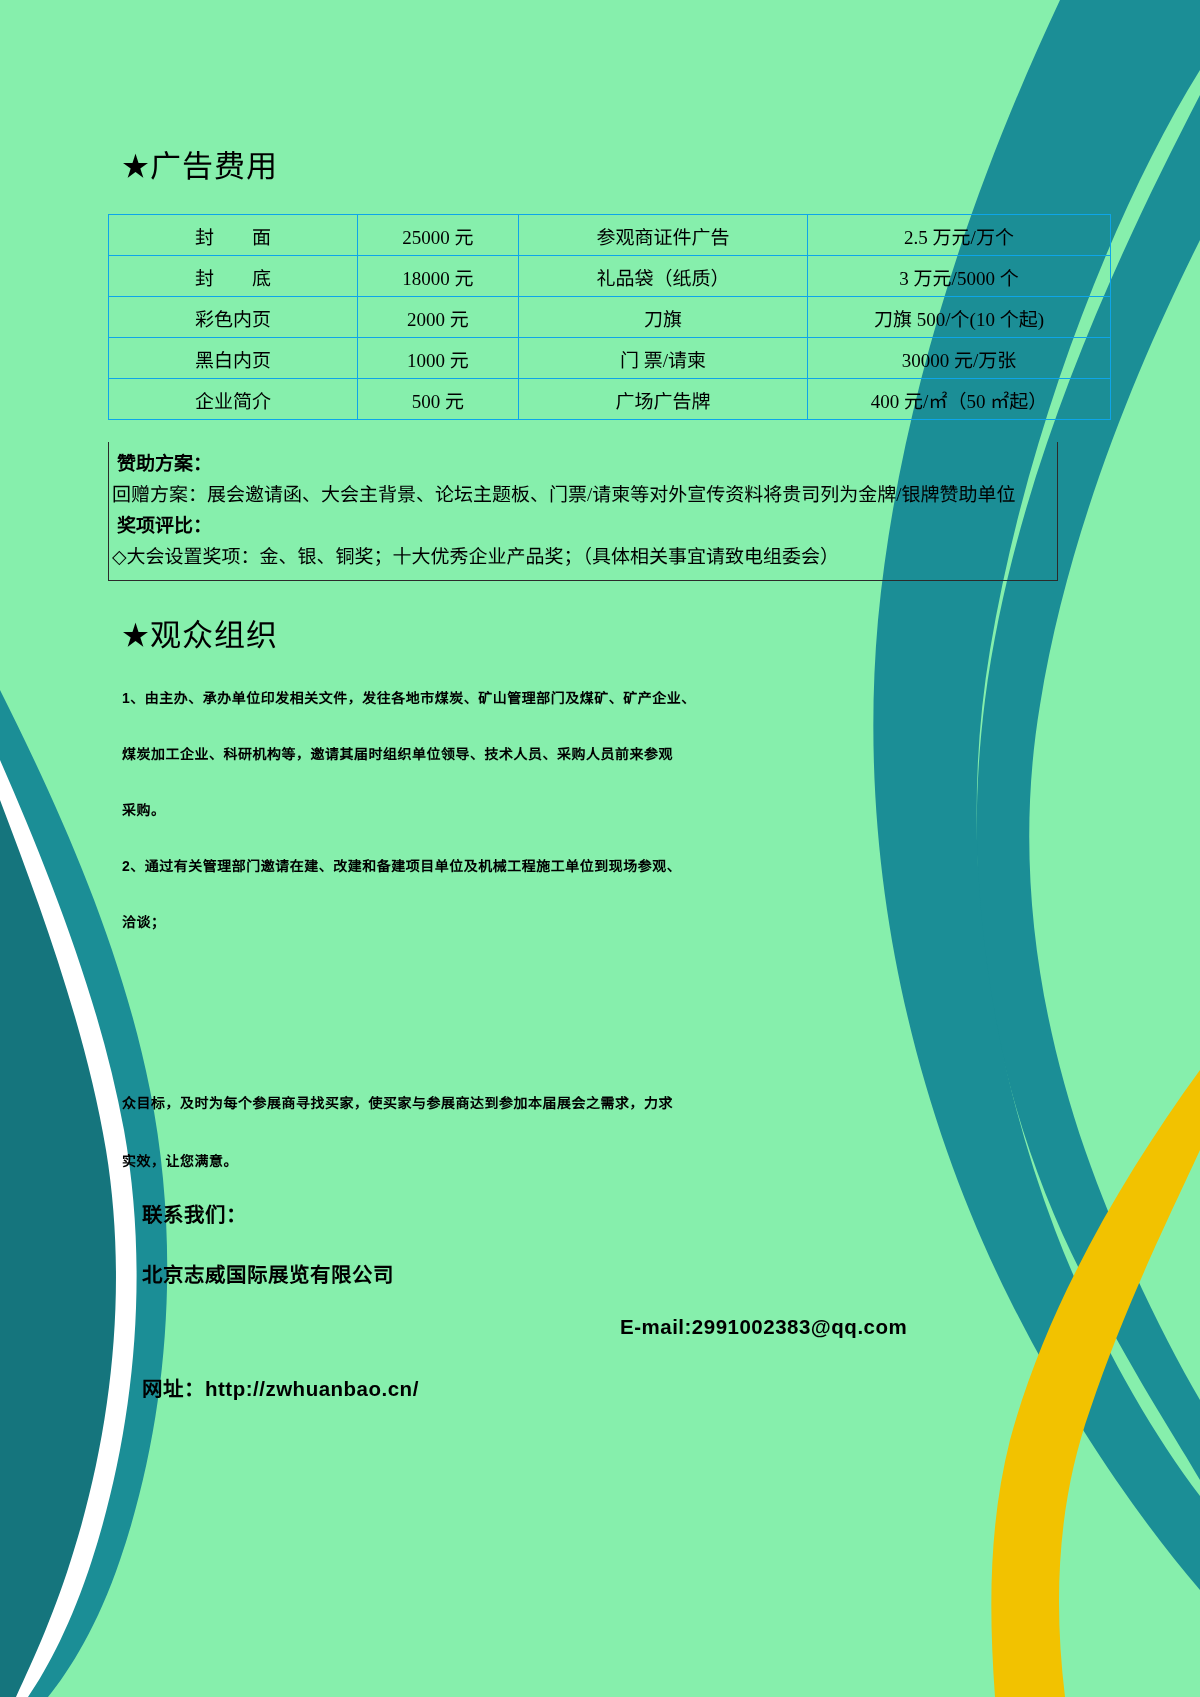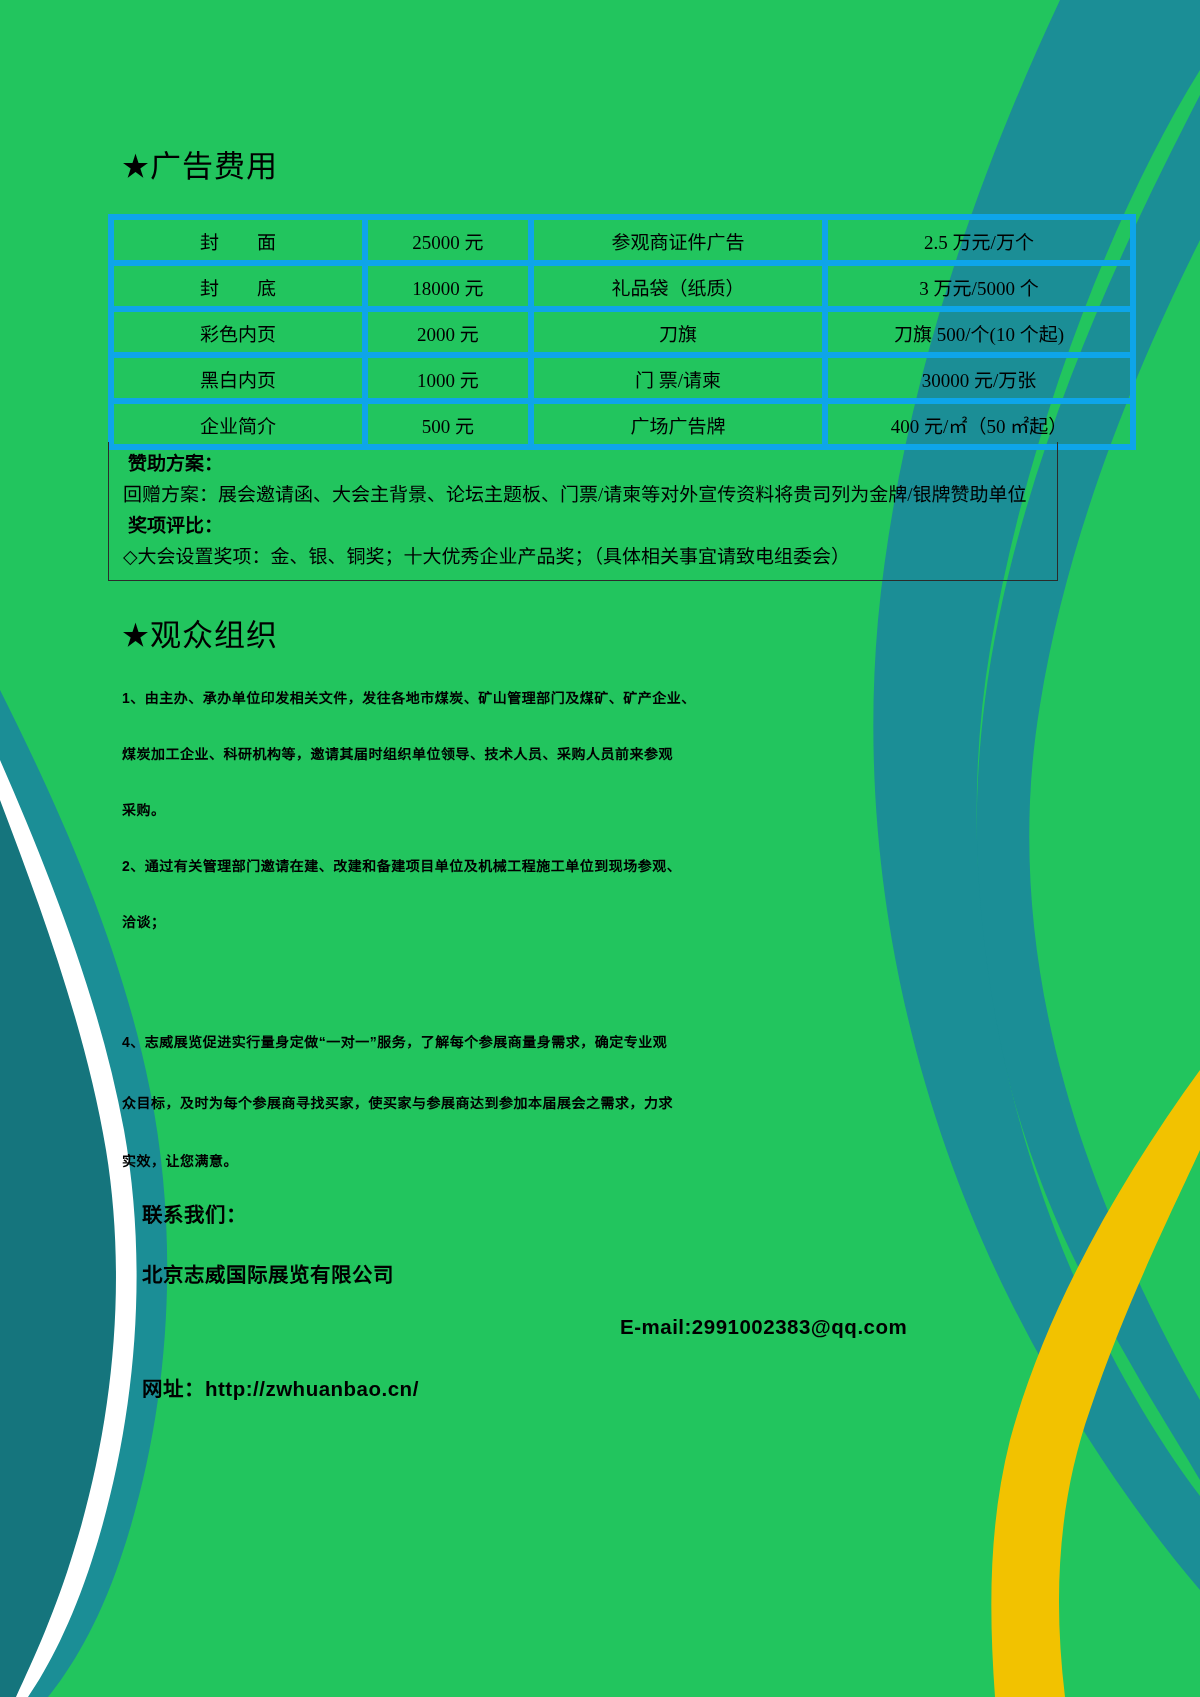--- a/index.html
+++ b/index.html
@@ -9,21 +9,21 @@
   }
   body {
     font-family: "Liberation Serif", "DejaVu Serif", serif;
     color: #000;
   }
   #page {
     position: relative;
     width: 1200px;
     height: 1697px;
     overflow: hidden;
-    background: #22c55e;
+    background: #86efac;
   }
 
   
   .deco-layer {
     position: absolute;
     inset: 0;
     pointer-events: none;
   }
 
   
@@ -46,21 +46,21 @@
     left: 108px;
     top: 214px;
     width: 950px;
   }
   table.fee-table {
     border-collapse: collapse;
     width: 100%;
     table-layout: fixed;
   }
   table.fee-table td {
-    border: 6px solid #0ea5e9;
+    border: 1px solid #0ea5e9;
     height: 36px;
     font-size: 19px;
     text-align: center;
     padding: 2px 6px;
     font-family: "Liberation Serif", "DejaVu Serif", serif;
     white-space: nowrap;
     overflow: visible;
   }
   table.fee-table td.c1 { width: 236px; }
   table.fee-table td.c2 { width: 148px; }
@@ -69,21 +69,21 @@
 
   
   .sponsor-box {
     position: absolute;
     left: 108px;
     top: 442px;
     width: 950px;
     border: 1px solid #2b2b2b;
     border-top: none;
     box-sizing: border-box;
-    padding: 6px 2px 8px 14px;
+    padding: 6px 2px 8px 3px;
   }
   .sponsor-line {
     font-size: 19px;
     line-height: 31px;
     white-space: nowrap;
     font-family: "Liberation Serif", "DejaVu Serif", serif;
   }
   .sponsor-line.bold {
     font-weight: bold;
     padding-left: 5px;
@@ -218,21 +218,20 @@
 
   <div class="section-heading" style="left:122px; top:610px;">
     <span class="star">★</span><span>观众组织</span>
   </div>
 
   <div class="body-para" style="left:122px; top:670px;">1、由主办、承办单位印发相关文件，发往各地市煤炭、矿山管理部门及煤矿、矿产企业、</div>
   <div class="body-para" style="left:122px; top:726px;">煤炭加工企业、科研机构等，邀请其届时组织单位领导、技术人员、采购人员前来参观</div>
   <div class="body-para" style="left:122px; top:782px;">采购。</div>
   <div class="body-para" style="left:122px; top:838px;">2、通过有关管理部门邀请在建、改建和备建项目单位及机械工程施工单位到现场参观、</div>
   <div class="body-para" style="left:122px; top:894px;">洽谈；</div>
-  <div class="body-para" style="left:122px; top:1014px;">4、志威展览促进实行量身定做“一对一”服务，了解每个参展商量身需求，确定专业观</div>
   <div class="body-para" style="left:122px; top:1075px;">众目标，及时为每个参展商寻找买家，使买家与参展商达到参加本届展会之需求，力求</div>
   <div class="body-para" style="left:122px; top:1133px;">实效，让您满意。</div>
 
   <div class="contact-line" style="left:142px; top:1198px;">联系我们：</div>
 
   <div class="contact-line" style="left:142px; top:1258px;">北京志威国际展览有限公司</div>
 
 
   <div class="contact-line" style="left:620px; top:1315px;">E-mail:2991002383@qq.com</div>
 

